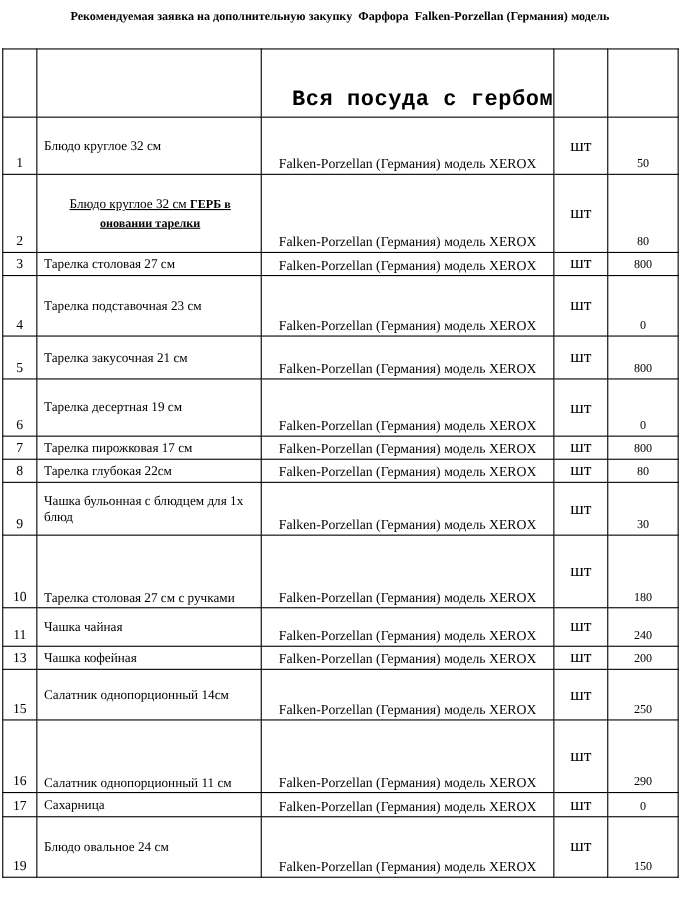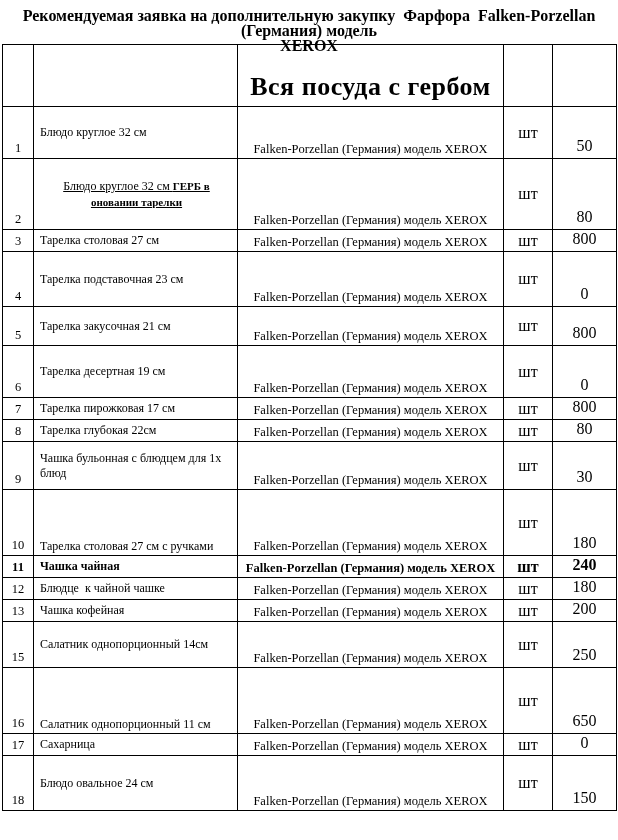--- a/index.html
+++ b/index.html
@@ -14,45 +14,45 @@
     font-family: "Liberation Serif", serif;
     color: #000000;
     position: relative;
   }
   .doc-title {
     box-sizing: border-box;
     padding-top: 8px;
     height: 44px;
     text-align: center;
     font-weight: bold;
-    font-size: 16px;
+    font-size: 11px;
     line-height: 15px;
   }
   .doc-title div { white-space: pre-wrap; }
 
   table.order-table {
     border-collapse: collapse;
     table-layout: fixed;
     width: 614px;
     margin-left: 2px;
   }
   td, th {
     border: 1px solid #000000;
     padding: 0;
     overflow: hidden;
     background: #ffffff;
   }
   tr.subheader-row { height: 62px; }
   tr.subheader-row td { vertical-align: bottom; }
   .subtitle-text {
-    font-family: Liberation Serif, serif;
+    font-family: Liberation Mono, monospace;
     font-weight: bold;
-    font-size: 26px;
+    font-size: 20px;
     letter-spacing: 0.5px;
-    text-align: center;
+    text-align: right;
     padding-bottom: 4px;
     white-space: nowrap;
   }
   tr.header-row { height: 42px; }
   th {
     font-weight: bold;
     font-size: 12.5px;
     line-height: 1.2;
     text-align: center;
     vertical-align: middle;
@@ -91,30 +91,29 @@
     padding: 0 2px 1px 2px;
   }
   td.c-unit {
     vertical-align: middle;
     text-align: center;
     font-size: 16px;
   }
   td.c-qty {
     vertical-align: bottom;
     text-align: center;
-    font-size: 16px;
+    font-size: 11px;
     padding-bottom: 3px;
   }
 </style>
 </head>
 <body>
 
 <div class="doc-title">
   <div>Рекомендуемая заявка на дополнительную закупку  Фарфора  Falken-Porzellan (Германия) модель</div>
-  <div>XEROX</div>
 </div>
 
 <table class="order-table">
   <colgroup>
     <col style="width:31px">
     <col style="width:204px">
     <col style="width:266px">
     <col style="width:49px">
     <col style="width:64px">
   </colgroup>
@@ -293,52 +292,35 @@
         <td class="c-man">
           <div>Falken-Porzellan (Германия) модель XEROX</div>
         </td>
         <td class="c-unit">
           <div>шт</div>
         </td>
         <td class="c-qty">
           <div>180</div>
         </td>
       </tr>
-      <tr style="height: 21px; font-weight: bold;">
+      <tr style="height: 35px;">
         <td class="c-num">
           <div>11</div>
         </td>
         <td class="c-name">
           <div class="nm">Чашка чайная</div>
         </td>
         <td class="c-man">
           <div>Falken-Porzellan (Германия) модель XEROX</div>
         </td>
         <td class="c-unit">
           <div>шт</div>
         </td>
         <td class="c-qty">
           <div>240</div>
-        </td>
-      </tr>
-      <tr style="height: 21px;">
-        <td class="c-num">
-          <div>12</div>
-        </td>
-        <td class="c-name">
-          <div class="nm">Блюдце  к чайной чашке</div>
-        </td>
-        <td class="c-man">
-          <div>Falken-Porzellan (Германия) модель XEROX</div>
-        </td>
-        <td class="c-unit">
-          <div>шт</div>
-        </td>
-        <td class="c-qty">
-          <div>180</div>
         </td>
       </tr>
       <tr style="height: 21px;">
         <td class="c-num">
           <div>13</div>
         </td>
         <td class="c-name">
           <div class="nm">Чашка кофейная</div>
         </td>
         <td class="c-man">
@@ -375,21 +357,21 @@
         <td class="c-name justify">
           <div class="nm" style="max-width: 180px;">Салатник однопорционный 11 см</div>
         </td>
         <td class="c-man">
           <div>Falken-Porzellan (Германия) модель XEROX</div>
         </td>
         <td class="c-unit">
           <div>шт</div>
         </td>
         <td class="c-qty">
-          <div>650</div>
+          <div>290</div>
         </td>
       </tr>
       <tr style="height: 22px;">
         <td class="c-num">
           <div>17</div>
         </td>
         <td class="c-name">
           <div class="nm">Сахарница</div>
         </td>
         <td class="c-man">
@@ -397,21 +379,21 @@
         </td>
         <td class="c-unit">
           <div>шт</div>
         </td>
         <td class="c-qty">
           <div>0</div>
         </td>
       </tr>
       <tr style="height: 55px;">
         <td class="c-num">
-          <div>18</div>
+          <div>19</div>
         </td>
         <td class="c-name">
           <div class="nm">Блюдо овальное 24 см</div>
         </td>
         <td class="c-man">
           <div>Falken-Porzellan (Германия) модель XEROX</div>
         </td>
         <td class="c-unit">
           <div>шт</div>
         </td>

